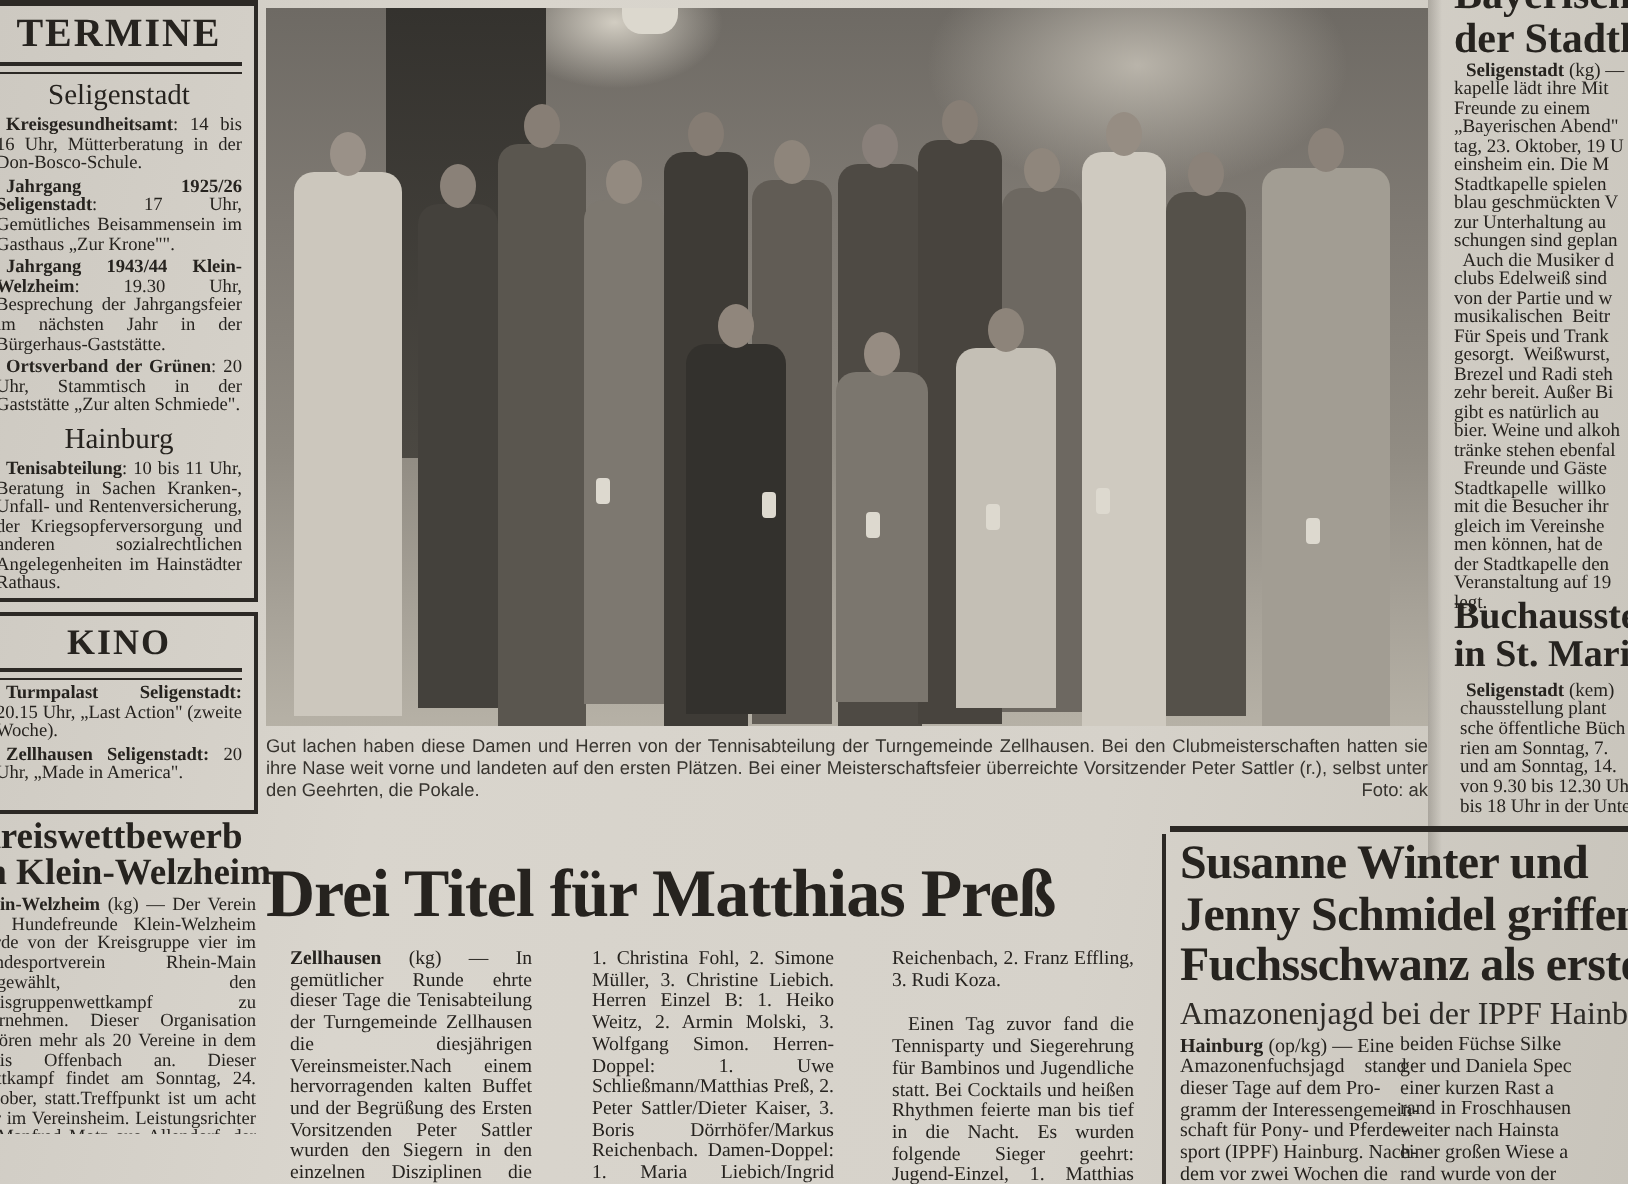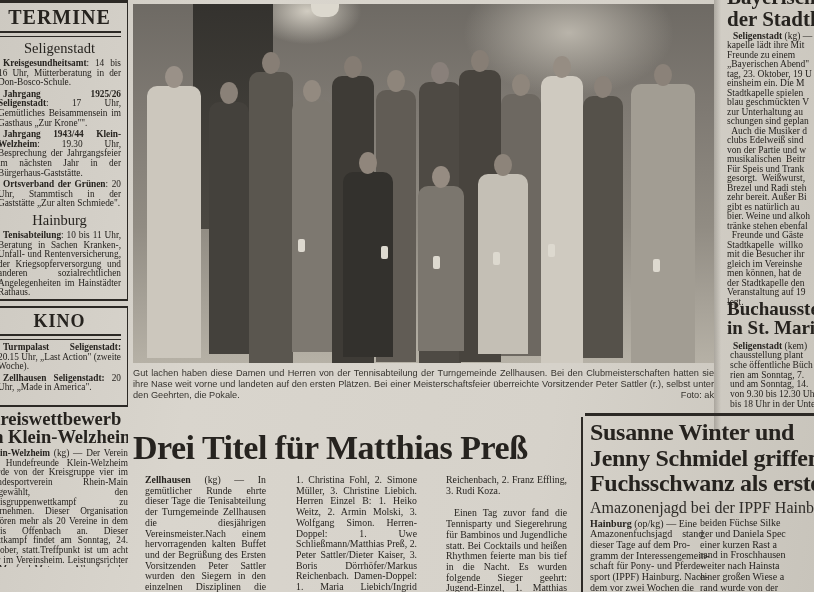--- a/index.html
+++ b/index.html
@@ -1,21 +1,21 @@
 <!DOCTYPE html>
 <html><head>
 <meta charset="utf-8">
 <style>
   html,body{margin:0;padding:0;background:#b4b0a8;}
   .page{position:relative;width:814px;height:592px;overflow:hidden;
     background:linear-gradient(100deg,#cdc9c1 0%,#d9d5cd 28%,#d6d2ca 68%,#c8c4bb 100%);
     font-family:"Liberation Serif",serif;color:#26231f;}
   .abs{position:absolute;}
   
-  .left-strip{position:absolute;left:0;top:0;width:128px;height:567px;overflow:hidden;}
+  .left-strip{position:absolute;left:0;top:0;width:128px;height:567px;overflow:hidden;padding-left:16px;}
   .nbox{position:absolute;left:-12px;width:141px;border:2px solid #2c2925;box-sizing:border-box;padding:2px 6px 2px 8px;}
   .box-title{font-weight:bold;text-align:center;font-size:20px;letter-spacing:1px;margin:1px 0 0;}
   .dbl-rule{height:3px;border-top:2px solid #2c2925;border-bottom:1px solid #2c2925;margin:2px 0 3px;}
   .sec-head{font-size:14.5px;text-align:center;margin:3px 0 2px;}
   .entry{font-size:9.3px;line-height:9.6px;text-align:justify;margin:0 0 2px;text-indent:5px;}
   .b{font-weight:bold;}
   .kreis-head{font-weight:bold;font-size:18.5px;line-height:17.5px;margin:0;white-space:nowrap;}
   .kreis-body{font-size:9.3px;line-height:9.7px;text-align:justify;margin:3px 0 0;}
   
   .photo{position:absolute;left:133px;top:4px;width:581px;height:359px;overflow:hidden;

